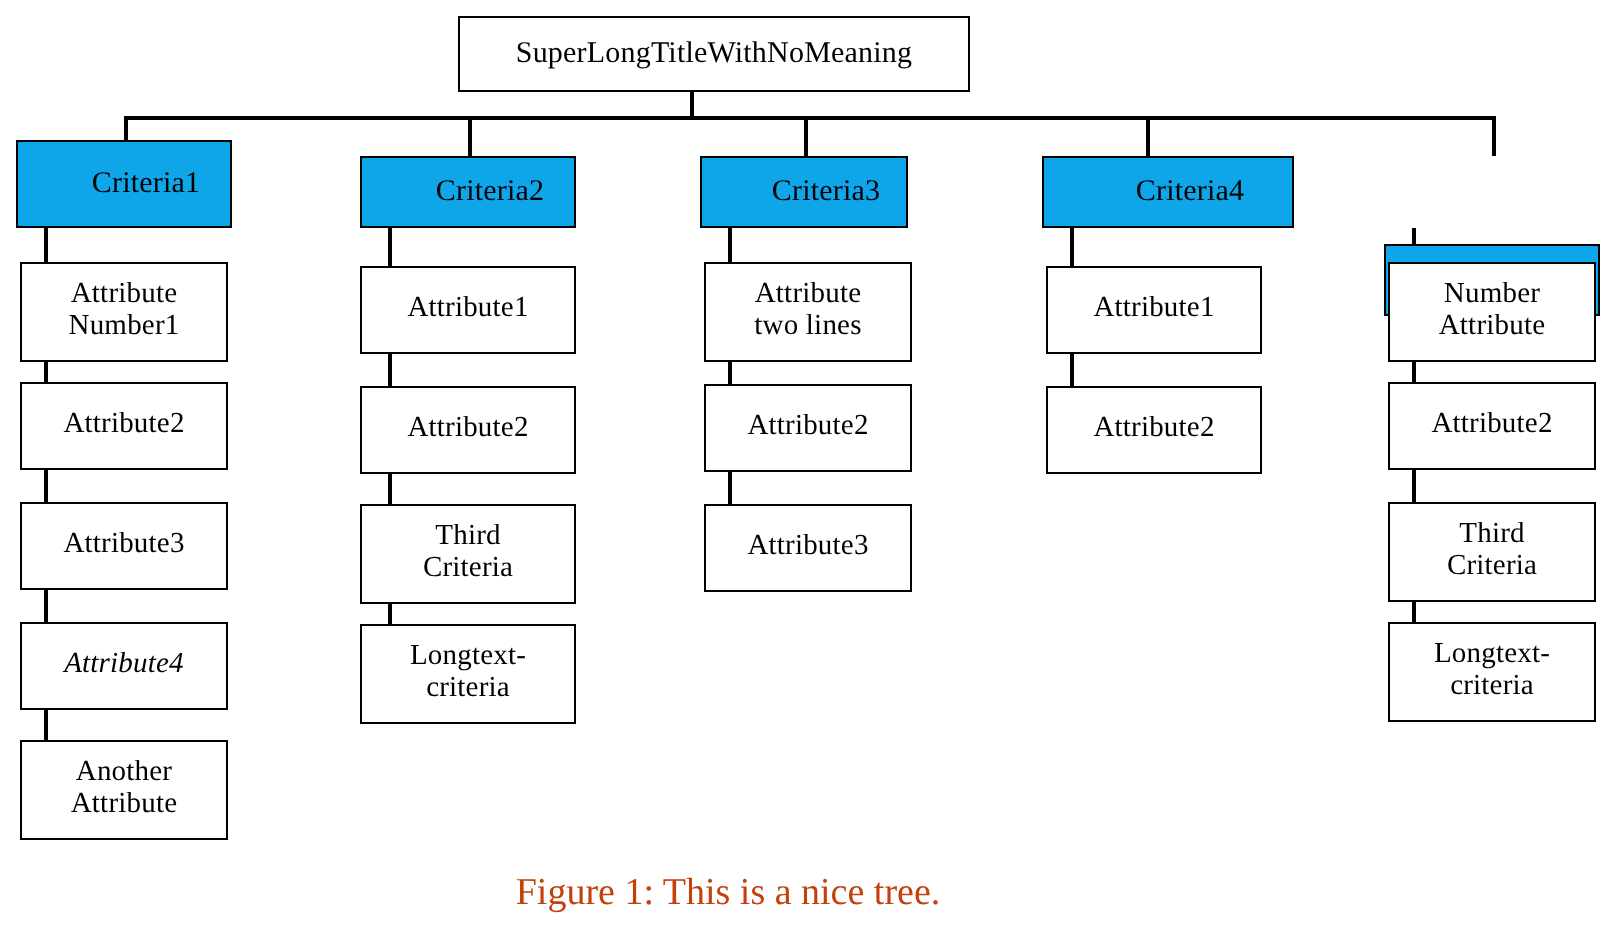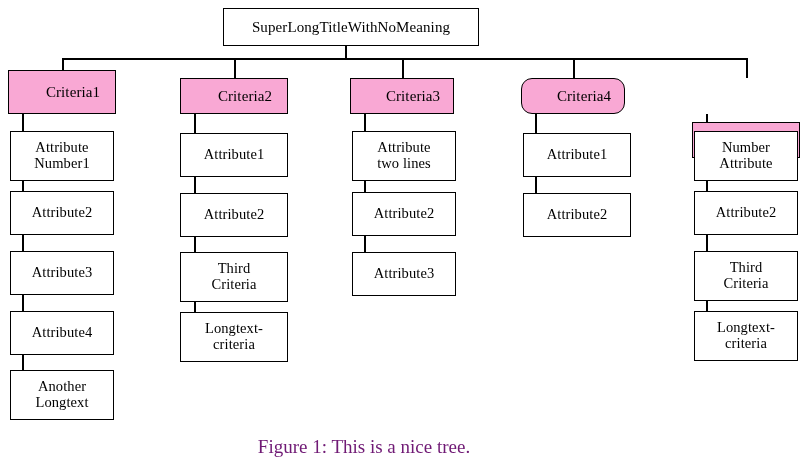--- a/index.html
+++ b/index.html
@@ -30,21 +30,21 @@
     line-height: 1.08;
     font-family: "Liberation Serif", serif;
     font-size: 14.5px;
     letter-spacing: 0.1px;
   }
   .node.root {
     font-size: 15px;
     background: #ffffff;
   }
   .node.criteria {
-    background: #f9a8d4;
+    background: #0ea5e9;
     font-size: 15px;
     padding-left: 22px;
   }
   .node .lbl {
     display: block;
     white-space: pre-line;
     padding: 0 3px;
   }
   .line {
     position: absolute;
@@ -53,29 +53,29 @@
   .line.h { height: 1.5px; }
   .line.v { width: 1.5px; }
   #caption {
     position: absolute;
     left: 0;
     top: 436px;
     width: 728px;
     text-align: center;
     font-family: "Liberation Serif", serif;
     font-size: 19px;
-    color: #701a75;
+    color: #c2410c;
   }
 </style>
 </head>
 <body>
 
 <div id="page">
 
-  <div class="node root" id="root-node" style="left: 223px; top: 8px; width: 256px; height: 38px;">
+  <div class="node root" id="root-node" style="left: 229px; top: 8px; width: 256px; height: 38px;">
     <span class="lbl">SuperLongTitleWithNoMeaning</span>
   </div>
 
   <div id="lines">
       <div class="line v" style="left: 345px; top: 46px; height: 12px;"></div>
       <div class="line h" style="left: 62px; top: 58px; width: 684px;"></div>
       <div class="line v" style="left: 62px; top: 58px; height: 12px;"></div>
       <div class="line h" style="left: 10px; top: 156px; width: 12px;"></div>
       <div class="line h" style="left: 10px; top: 213px; width: 12px;"></div>
       <div class="line h" style="left: 10px; top: 273px; width: 12px;"></div>
@@ -112,26 +112,26 @@
       <div class="node attribute" style="left: 10px; top: 131px; width: 104px; height: 50px;">
         <span class="lbl">Attribute
 Number1</span>
       </div>
       <div class="node attribute" style="left: 10px; top: 191px; width: 104px; height: 44px;">
         <span class="lbl">Attribute2</span>
       </div>
       <div class="node attribute" style="left: 10px; top: 251px; width: 104px; height: 44px;">
         <span class="lbl">Attribute3</span>
       </div>
-      <div class="node attribute" style="left: 10px; top: 311px; width: 104px; height: 44px;">
+      <div class="node attribute" style="left: 10px; top: 311px; width: 104px; height: 44px; font-style: italic;">
         <span class="lbl">Attribute4</span>
       </div>
       <div class="node attribute" style="left: 10px; top: 370px; width: 104px; height: 50px;">
         <span class="lbl">Another
-Longtext</span>
+Attribute</span>
       </div>
       <div class="node criteria" style="left: 180px; top: 78px; width: 108px; height: 36px;">
         <span class="lbl">Criteria2</span>
       </div>
       <div class="node attribute" style="left: 180px; top: 133px; width: 108px; height: 44px;">
         <span class="lbl">Attribute1</span>
       </div>
       <div class="node attribute" style="left: 180px; top: 193px; width: 108px; height: 44px;">
         <span class="lbl">Attribute2</span>
       </div>
@@ -149,21 +149,21 @@
       <div class="node attribute" style="left: 352px; top: 131px; width: 104px; height: 50px;">
         <span class="lbl">Attribute
 two lines</span>
       </div>
       <div class="node attribute" style="left: 352px; top: 192px; width: 104px; height: 44px;">
         <span class="lbl">Attribute2</span>
       </div>
       <div class="node attribute" style="left: 352px; top: 252px; width: 104px; height: 44px;">
         <span class="lbl">Attribute3</span>
       </div>
-      <div class="node criteria" style="left: 521px; top: 78px; width: 104px; height: 36px; border-radius: 11px;">
+      <div class="node criteria" style="left: 521px; top: 78px; width: 126px; height: 36px;">
         <span class="lbl">Criteria4</span>
       </div>
       <div class="node attribute" style="left: 523px; top: 133px; width: 108px; height: 44px;">
         <span class="lbl">Attribute1</span>
       </div>
       <div class="node attribute" style="left: 523px; top: 193px; width: 108px; height: 44px;">
         <span class="lbl">Attribute2</span>
       </div>
       <div class="node criteria" style="left: 692px; top: 78px; width: 108px; height: 36px; margin-top: 44px;">
         <span class="lbl">Criteria5</span>

